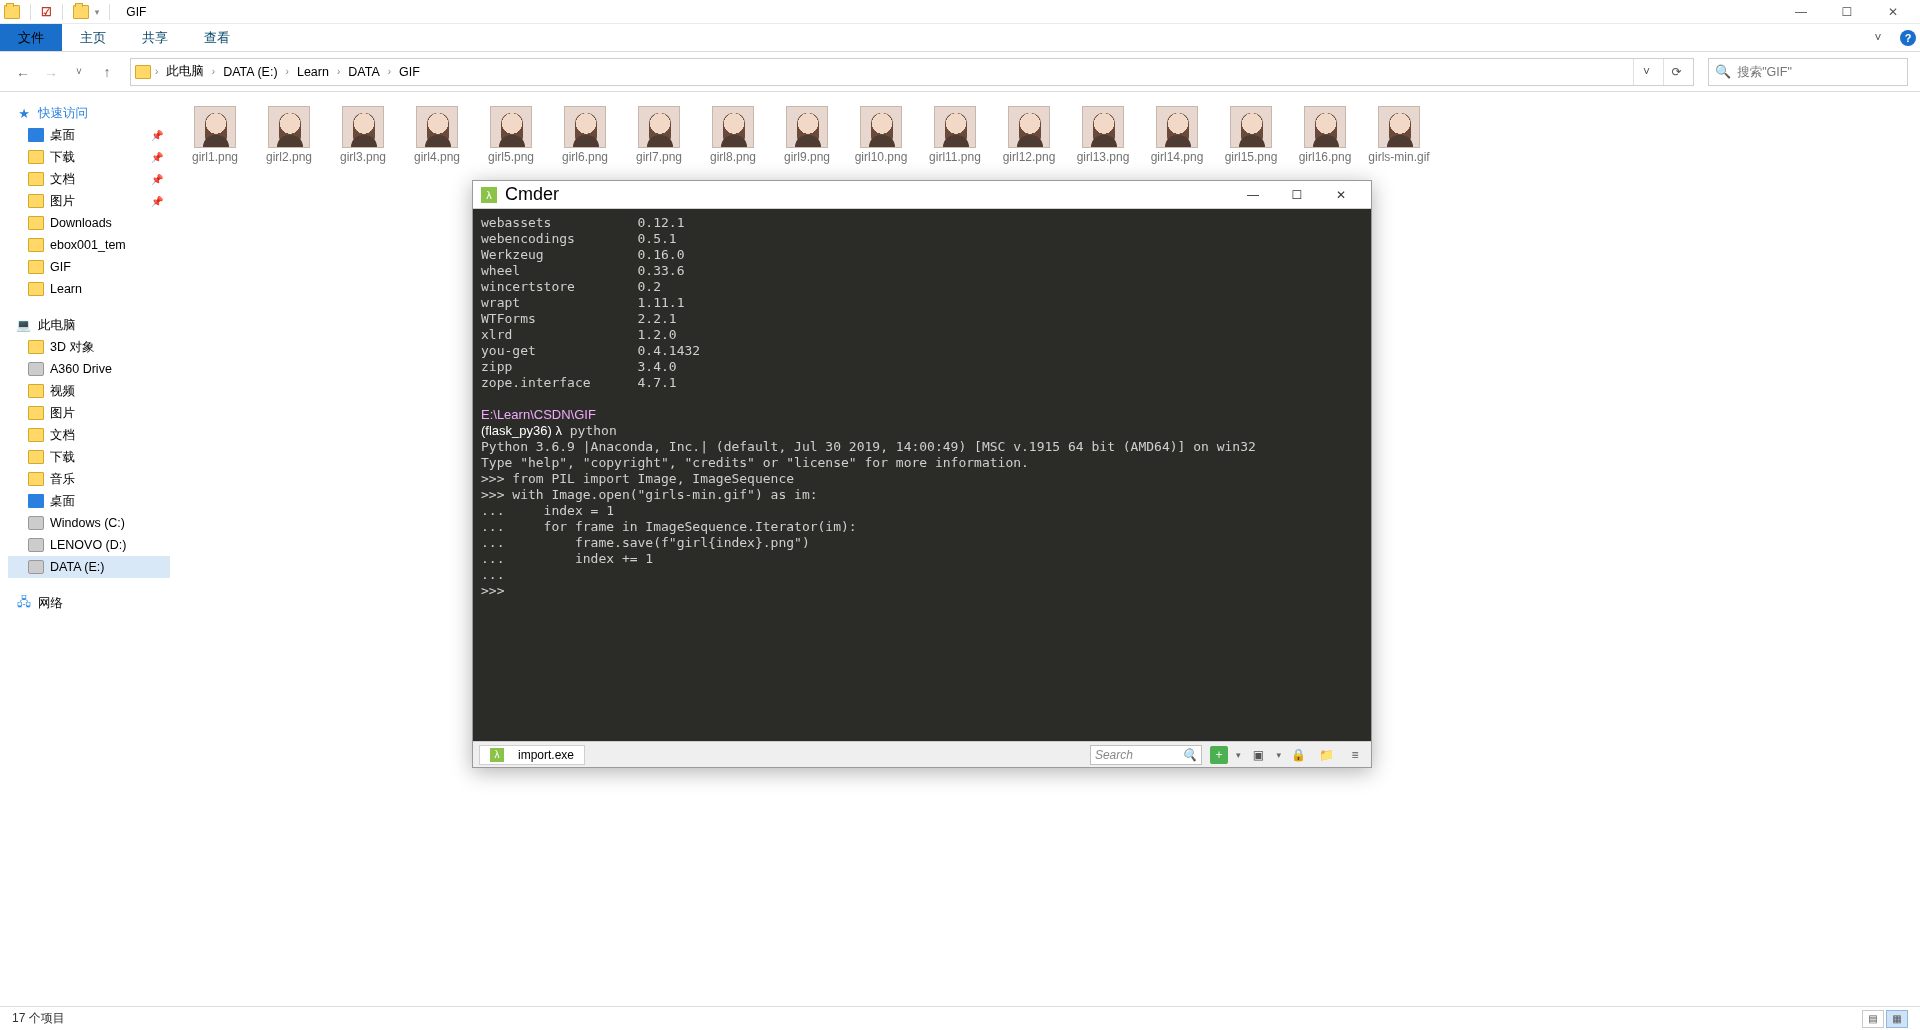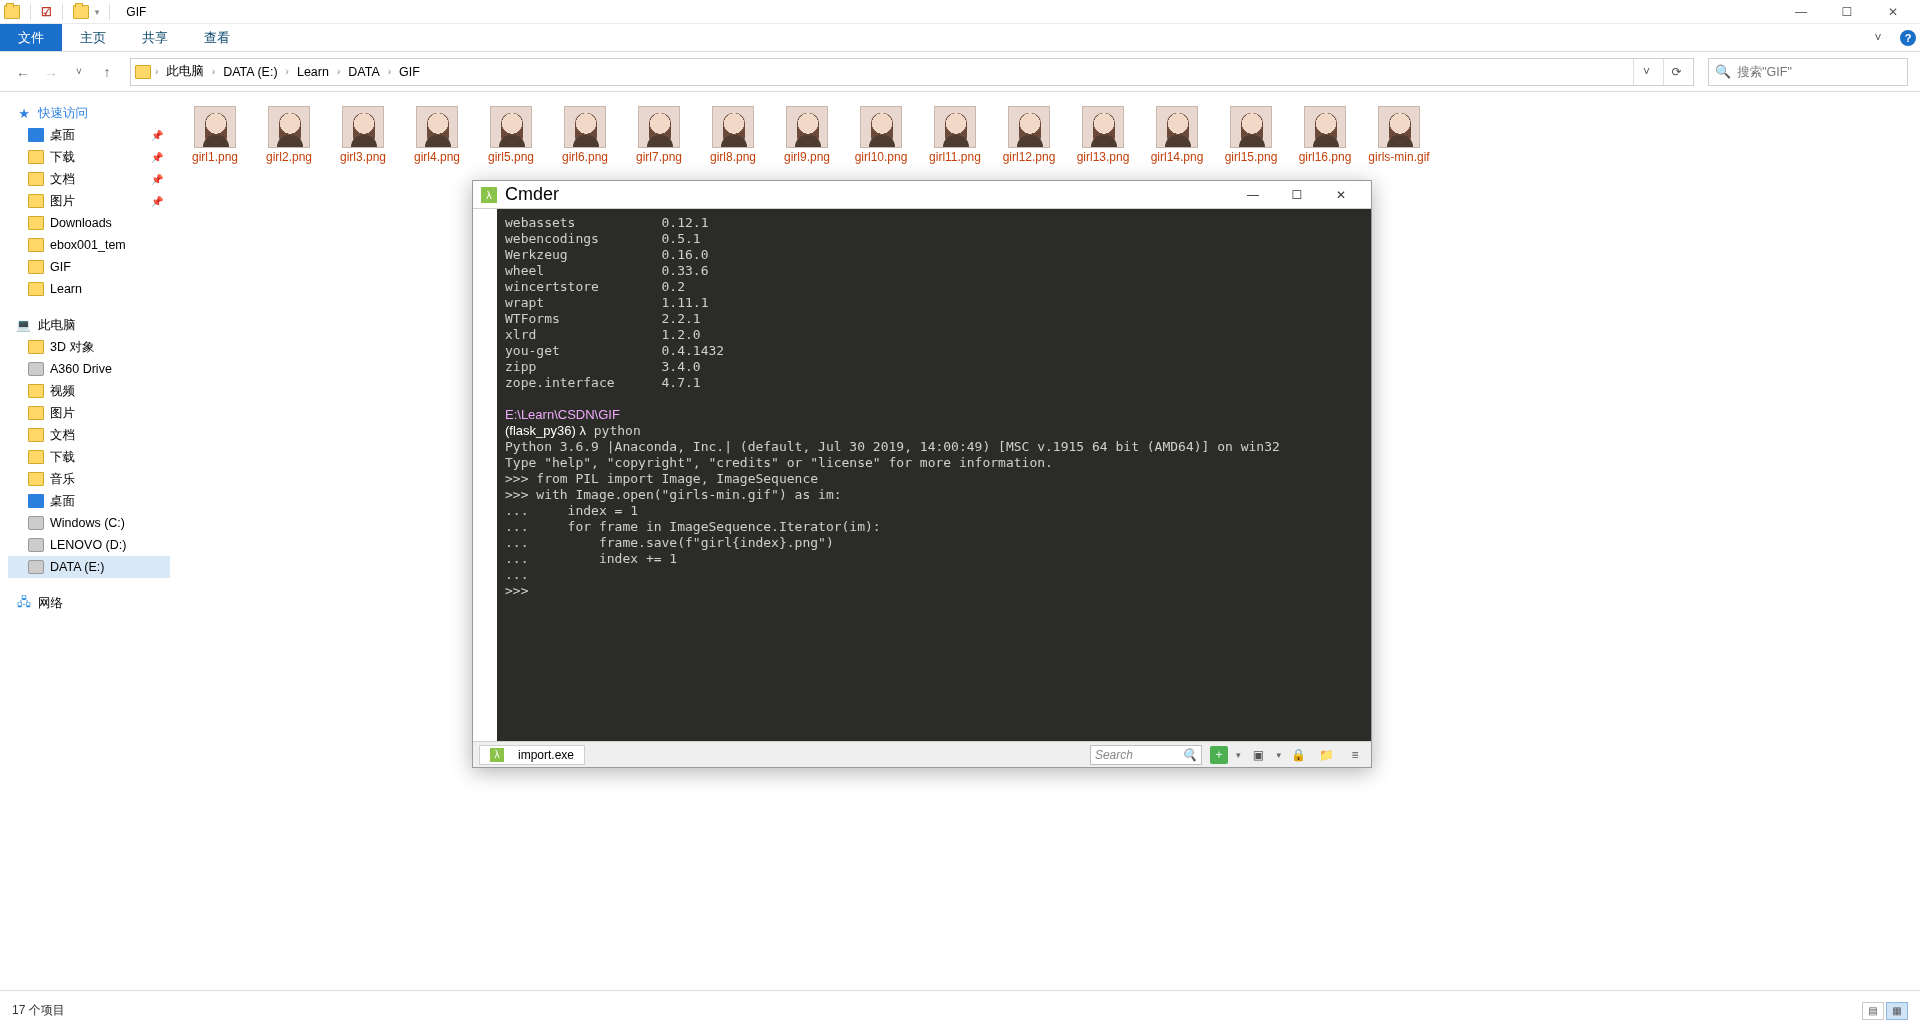--- a/index.html
+++ b/index.html
@@ -11,21 +11,21 @@
 .titlebar .qat .folder-glyph { width:16px; height:14px; background:#ffd868; border:1px solid #d4a82a; border-radius:1px; position:relative; }
 .titlebar .qat .folder-glyph:before { content:""; position:absolute; top:-3px; left:1px; width:6px; height:3px; background:#ffd868; border:1px solid #d4a82a; border-bottom:none; }
 .titlebar .sep { width:1px; height:16px; background:#ddd; margin:0 4px;}
 .titlebar .check { color:#c0392b; font-weight:bold;}
 .titlebar .title { margin-left:6px; font-size:12px;}
 .titlebar .winbtns { margin-left:auto; display:flex;}
 .titlebar .winbtns div { width:46px; height:24px; display:flex; align-items:center; justify-content:center; color:#555;}
 
 
 .ribbon { height:28px; background:#fff; display:flex; align-items:stretch; border-bottom:1px solid #dcdcdc; }
-.ribbon .file-tab { background:#1a6fca; color:#ffffff; padding:0 18px; display:flex; align-items:center; font-size:13px;}
+.ribbon .file-tab { background:#1a6fca; color:#000000; padding:0 18px; display:flex; align-items:center; font-size:13px;}
 .ribbon .tab { padding:0 18px; display:flex; align-items:center; font-size:13px; color:#0c4a6e;font-family:Liberation Mono, monospace;}
 .ribbon .expand { margin-left:auto; width:36px; display:flex; align-items:center; justify-content:center; color:#555;}
 .help { width:24px; display:flex; align-items:center; justify-content:center;}
 .help-circ { width:16px; height:16px; border-radius:50%; background:#1a6fca; color:#fff; display:flex; align-items:center; justify-content:center; font-size:11px; font-weight:bold;}
 
 
 .navrow { height:40px; background:#fff; display:flex; align-items:center; padding:0 12px; gap:6px; border-bottom:1px solid #dcdcdc;}
 .navrow .navbtn { width:22px; height:22px; display:flex; align-items:center; justify-content:center; color:#666; font-size:14px;}
 .addrbox { flex:1; height:28px; border:1px solid #cfcfcf; display:flex; align-items:center; padding:0 4px; gap:4px; margin-left:6px;}
 .addrbox .crumb { display:flex; align-items:center; gap:4px; padding:2px 4px; font-size:12.5px; }
@@ -52,36 +52,36 @@
 .ico.pc { color:#2a7fdf; font-weight:bold; font-size:12px;}
 .ico.net { color:#1e88e5;}
 .ico.star { color:#2a7fdf; font-size:13px;}
 
 
 .content { flex:1; background:#fff; padding:14px 8px; display:flex; flex-wrap:wrap; align-content:flex-start; gap:0; position:relative;}
 .file { width:74px; display:flex; flex-direction:column; align-items:center; margin:0 0 16px 0;}
 .thumb { width:42px; height:42px; background:#e7d7cf; border:1px solid #c8b7ad; position:relative; overflow:hidden;}
 .thumb:before { content:""; position:absolute; top:6px; left:10px; width:22px; height:30px; background:radial-gradient(circle at 50% 35%,#f2d8c7 0 45%,transparent 46%),linear-gradient(#6b4a3a,#6b4a3a); border-radius:10px 10px 6px 6px;}
 .thumb:after { content:""; position:absolute; bottom:0; left:8px; width:26px; height:12px; background:#4e3b32; border-radius:12px 12px 0 0;}
-.fname { font-size:12px; color:#c2410c; line-height:1.2; word-break:break-all; padding:2px 1px 0;}
-
-
-.statusbar { position:absolute; bottom:0; left:0; right:0; height:40px; background:#fff; border-top:1px solid #dcdcdc; display:flex; align-items:center; padding:0 12px; font-size:12px; color:#333;}
+.fname { font-size:12px; color:#737373; line-height:1.2; word-break:break-all; padding:2px 1px 0;}
+
+
+.statusbar { position:absolute; bottom:0; left:0; right:0; height:24px; background:#fff; border-top:1px solid #dcdcdc; display:flex; align-items:center; padding:0 12px; font-size:12px; color:#333;}
 .statusbar .viewbtns { margin-left:auto; display:flex; gap:2px;}
 .statusbar .vb { width:22px; height:18px; border:1px solid #c9c9c9; display:flex; align-items:center; justify-content:center; color:#555; font-size:10px;}
 .statusbar .vb.active { background:#cfe3f7; border-color:#8fb8e0;}
 
 
 .cmder { position:absolute; left:472px; top:180px; width:900px; height:588px; background:#fff; border:1px solid #9a9a9a; box-shadow:0 4px 20px rgba(0,0,0,.3); display:flex; flex-direction:column;}
 .cmder .ctitle { height:28px; background:#fff; display:flex; align-items:center; padding:0 8px; border-bottom:1px solid #d0d0d0;}
 .cmder .cicon { width:16px; height:16px; background:#8bc34a; display:flex; align-items:center; justify-content:center; color:#fff; font-size:11px; margin-right:8px;}
 .cmder .cname { font-size:18px;}
 .cmder .cbtns { margin-left:auto; display:flex;}
 .cmder .cbtns div { width:44px; height:28px; display:flex; align-items:center; justify-content:center; color:#333;}
-.cmder .term { flex:1; background:#2b2b28; color:#cfcfcf; font-family:Consolas,monospace; font-size:13px; line-height:16px; padding:6px 8px; white-space:pre; overflow:hidden;margin-left:24px;}
+.cmder .term { flex:1; background:#2b2b28; color:#cfcfcf; font-family:Consolas,monospace; font-size:13px; line-height:16px; padding:6px 8px; white-space:pre; overflow:hidden;}
 .cmder .term .green { color:#f0abfc;}
 .cmder .term .gray { color:#ffffff;}
 .cmder .cstatus { height:26px; background:#efefef; border-top:1px solid #cfcfcf; display:flex; align-items:center; padding:0 6px; gap:8px;}
 .cmder .cstatus .tab { display:flex; align-items:center; gap:6px; padding:2px 10px; background:#fff; border:1px solid #cfcfcf; font-size:12px;}
 .cmder .cstatus .tab .cicon { width:14px; height:14px; font-size:10px;}
 .cmder .cstatus .search { margin-left:auto; border:1px solid #bfbfbf; height:20px; width:112px; display:flex; align-items:center; padding:0 4px; font-size:12px; color:#888; font-style:italic; background:#fff;}
 .cmder .cstatus .sicon { width:20px; height:20px; display:flex; align-items:center; justify-content:center; color:#555; border:1px solid transparent;}
 .cmder .cstatus .sicon.plus { background:#4caf50; color:#fff; border-radius:2px; width:18px; height:18px;}
 .cmder .cstatus .chev { font-size:9px; color:#666;}
 

